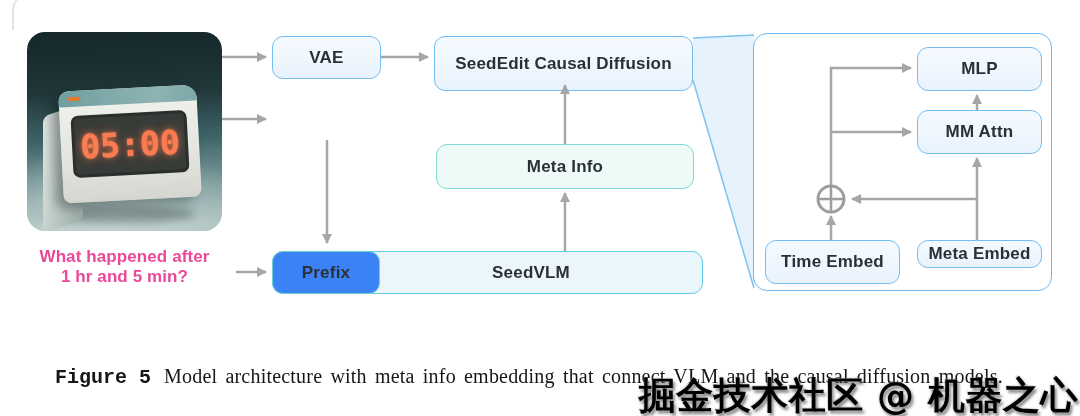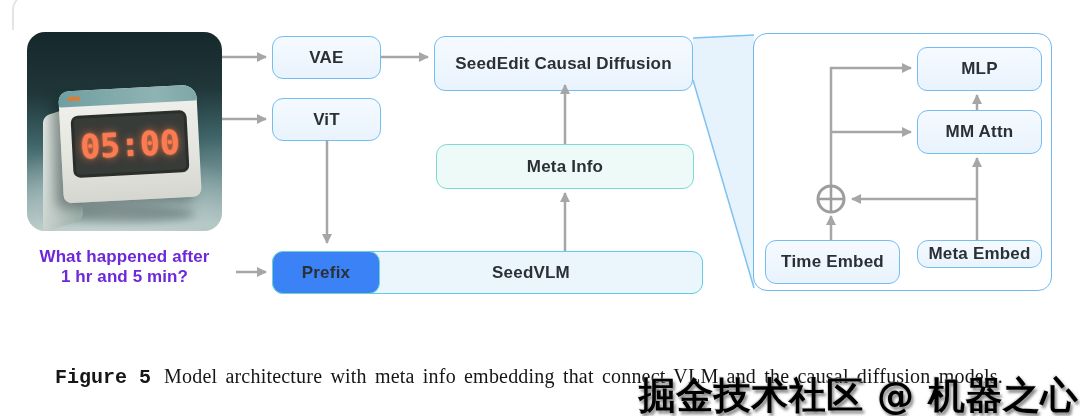--- a/index.html
+++ b/index.html
@@ -59,21 +59,21 @@
     background:#383c39;border:3px solid #2b2f2c;box-sizing:border-box;
     display:flex;align-items:center;justify-content:center;
   }
   .clock-digits{
     font-family:"DejaVu Sans Mono",monospace;font-weight:bold;font-size:33px;color:#ff7a50;
     letter-spacing:0px;text-shadow:0 0 9px rgba(255,120,70,.85),0 0 2px rgba(255,170,110,.9);
   }
   
   .question{
     position:absolute;left:17px;top:247px;width:215px;text-align:center;
-    font-size:17px;font-weight:600;color:#6d28d9;line-height:20px;letter-spacing:.1px;z-index:4;
+    font-size:17px;font-weight:600;color:#ec4899;line-height:20px;letter-spacing:.1px;z-index:4;
   }
   .caption{
     position:absolute;left:55px;top:365px;white-space:nowrap;color:#161616;z-index:5;
   }
   .caption .cap-label{font-family:Liberation Mono, monospace;font-weight:bold;font-size:20px;margin-right:13px;}
   .caption .cap-text{font-family:"Liberation Serif",serif;font-size:20px;letter-spacing:.2px;word-spacing:3px;}
   .watermark{
     position:absolute;right:2px;top:371px;white-space:nowrap;z-index:6;
     font-family:"DejaVu Sans",sans-serif;font-weight:bold;font-size:37px;letter-spacing:.5px;
     color:#000000;
@@ -142,27 +142,26 @@
       </div>
     </div>
   </div>
 
   <div class="question">
     <div>What happened after</div>
     <div>1 hr and 5 min?</div>
   </div>
 
   <div class="box blue" style="left:272px;top:36px;width:109px;height:43px;">VAE</div>
-  <div class="box blue" style="left:272px;top:98px;width:109px;height:43px;">ViT</div>
   <div class="box blue" style="left:434px;top:36px;width:259px;height:55px;">SeedEdit Causal Diffusion</div>
   <div class="box teal" style="left:436px;top:144px;width:258px;height:45px;">Meta Info</div>
   <div class="box cyan" id="seedvlm" style="left:272px;top:251px;width:431px;height:43px;">SeedVLM</div>
   <div class="box prefix" style="left:272px;top:251px;width:108px;height:43px;">Prefix</div>
 
-  <div class="box blue" style="left:917px;top:47px;width:125px;height:44px;z-index:4;border-radius:10px;">MLP</div>
+  <div class="box blue" style="left:917px;top:47px;width:125px;height:44px;z-index:4;">MLP</div>
   <div class="box blue" style="left:765px;top:240px;width:135px;height:44px;z-index:4;">Time Embed</div>
   <div class="box blue" style="left:917px;top:110px;width:125px;height:44px;z-index:4;">MM Attn</div>
   <div class="box blue" style="left:917px;top:240px;width:125px;height:28px;z-index:4;">Meta Embed</div>
 
   <div class="caption">
     <span class="cap-label">Figure 5</span><span class="cap-text">Model architecture with meta info embedding that connect VLM and the causal diffusion models.</span>
   </div>
 
   <div class="watermark">掘金技术社区 @ 机器之心</div>
 

